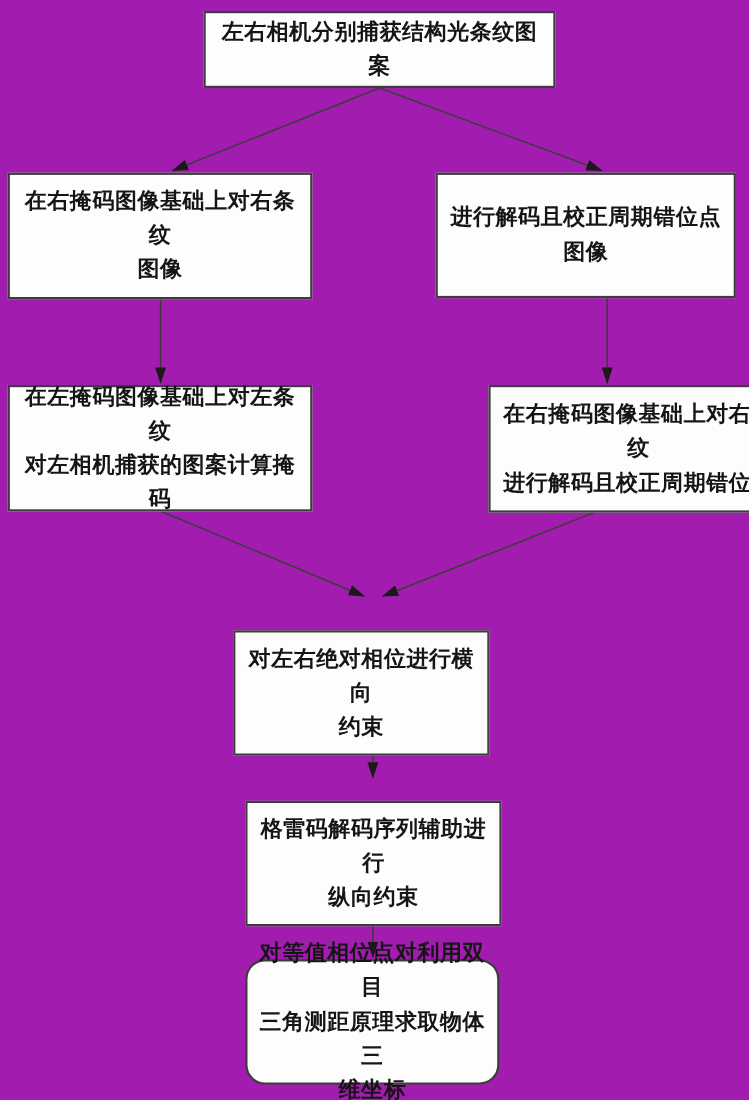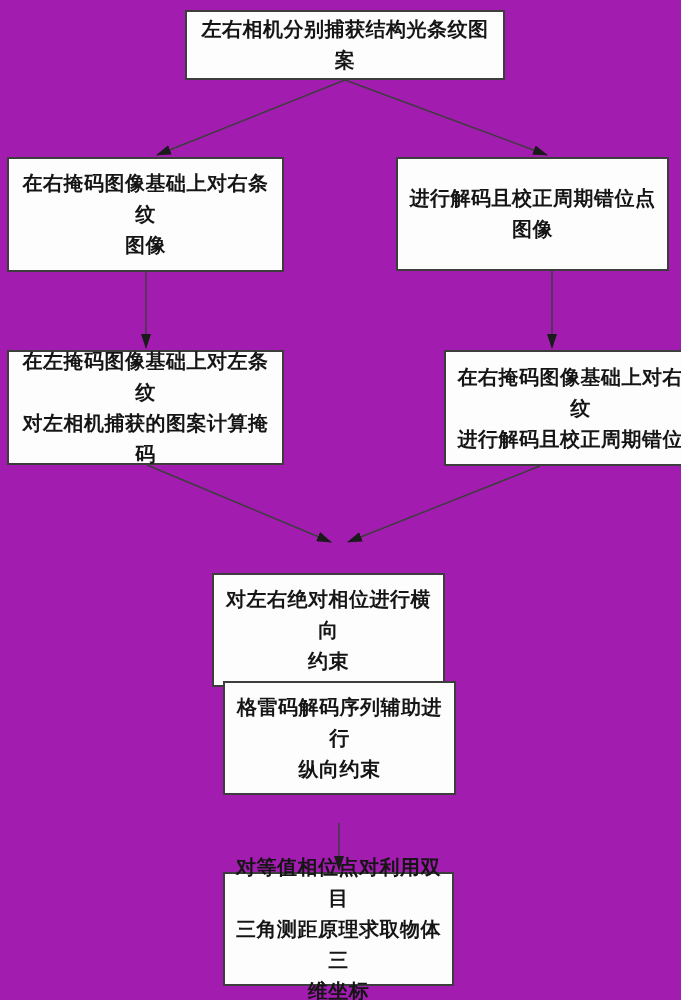--- a/index.html
+++ b/index.html
@@ -32,22 +32,22 @@
     white-space: pre-line;
     padding: 2px 6px;
   }
   
   #node-capture              { left: 185px; top: 10px;  width: 320px; height: 70px;  }
   #node-mask-left            { left: 7px;   top: 157px; width: 277px; height: 115px; }
   #node-mask-right           { left: 396px; top: 157px; width: 273px; height: 114px; }
   #node-decode-left          { left: 7px;   top: 350px; width: 277px; height: 115px; }
   #node-decode-right         { left: 396px; top: 350px; width: 273px; height: 116px; margin-left: 48px; }
   #node-horizontal-constraint{ left: 212px; top: 544px; width: 233px; height: 114px; margin-top: 29px; }
-  #node-vertical-constraint  { left: 223px; top: 681px; width: 233px; height: 114px; }
-  #node-triangulation        { left: 223px; top: 872px; width: 231px; height: 114px; }
+  #node-vertical-constraint  { left: 223px; top: 728px; width: 233px; height: 114px; }
+  #node-triangulation        { left: 223px; top: 872px; width: 231px; height: 114px; border-radius: 18px; }
 
   #edge-layer {
     position: absolute;
     left: 0; top: 0;
     width: 681px;
     height: 1000px;
     pointer-events: none;
   }
   #edge-layer line {
     stroke: #3d3d3d;

